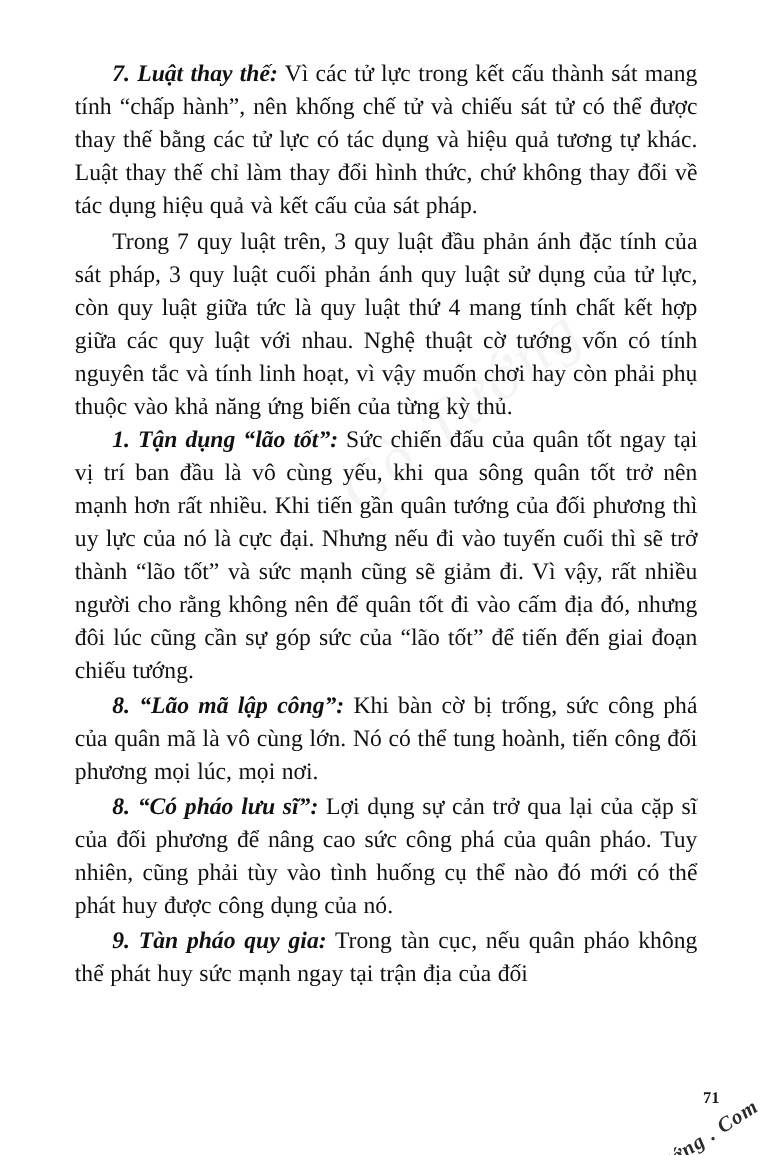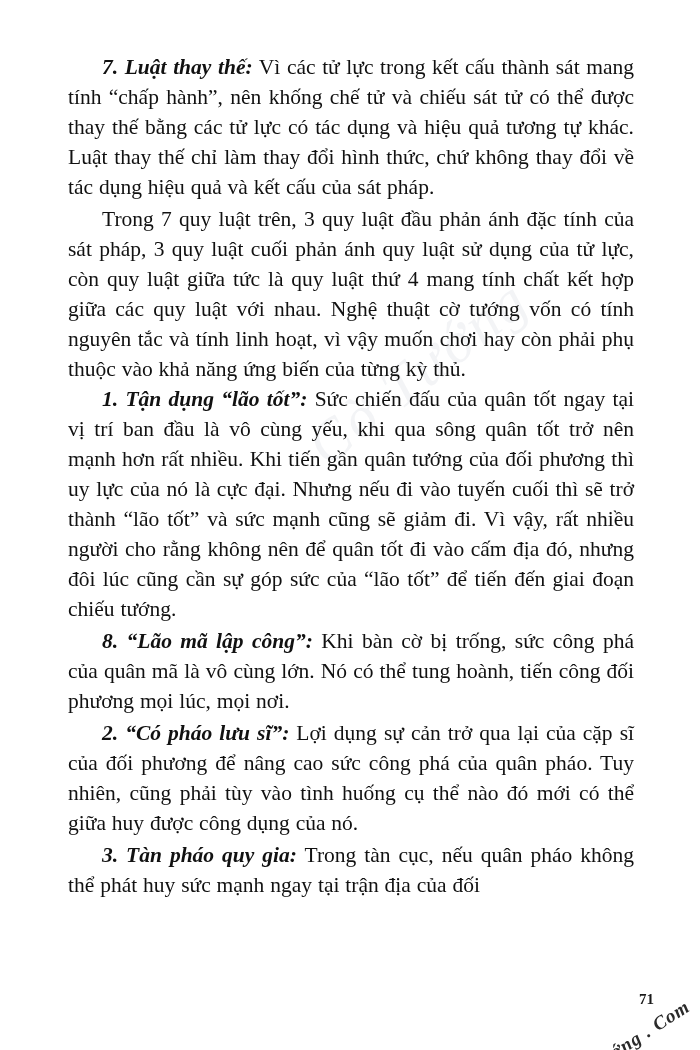--- a/index.html
+++ b/index.html
@@ -110,23 +110,23 @@
 
     <p class="body"><span class="run-bold-italic">7. Luật thay thế:</span><span> Vì các tử lực trong kết cấu thành sát mang tính “chấp hành”, nên khống chế tử và chiếu sát tử có thể được thay thế bằng các tử lực có tác dụng và hiệu quả tương tự khác. Luật thay thế chỉ làm thay đổi hình thức, chứ không thay đổi về tác dụng hiệu quả và kết cấu của sát pháp.</span></p>
 
     <p class="body gap"><span>Trong 7 quy luật trên, 3 quy luật đầu phản ánh đặc tính của sát pháp, 3 quy luật cuối phản ánh quy luật sử dụng của tử lực, còn quy luật giữa tức là quy luật thứ 4 mang tính chất kết hợp giữa các quy luật với nhau. Nghệ thuật cờ tướng vốn có tính nguyên tắc và tính linh hoạt, vì vậy muốn chơi hay còn phải phụ thuộc vào khả năng ứng biến của từng kỳ thủ.</span></p>
 
 
     <p class="body"><span class="run-bold-italic">1. Tận dụng “lão tốt”:</span><span> Sức chiến đấu của quân tốt ngay tại vị trí ban đầu là vô cùng yếu, khi qua sông quân tốt trở nên mạnh hơn rất nhiều. Khi tiến gần quân tướng của đối phương thì uy lực của nó là cực đại. Nhưng nếu đi vào tuyến cuối thì sẽ trở thành “lão tốt” và sức mạnh cũng sẽ giảm đi. Vì vậy, rất nhiều người cho rằng không nên để quân tốt đi vào cấm địa đó, nhưng đôi lúc cũng cần sự góp sức của “lão tốt” để tiến đến giai đoạn chiếu tướng.</span></p>
 
     <p class="body gap"><span class="run-bold-italic">8. “Lão mã lập công”:</span><span> Khi bàn cờ bị trống, sức công phá của quân mã là vô cùng lớn. Nó có thể tung hoành, tiến công đối phương mọi lúc, mọi nơi.</span></p>
 
-    <p class="body gap"><span class="run-bold-italic">2. “Có pháo lưu sĩ”:</span><span> Lợi dụng sự cản trở qua lại của cặp sĩ của đối phương để nâng cao sức công phá của quân pháo. Tuy nhiên, cũng phải tùy vào tình huống cụ thể nào đó mới có thể giữa huy được công dụng của nó.</span></p>
+    <p class="body gap"><span class="run-bold-italic">8. “Có pháo lưu sĩ”:</span><span> Lợi dụng sự cản trở qua lại của cặp sĩ của đối phương để nâng cao sức công phá của quân pháo. Tuy nhiên, cũng phải tùy vào tình huống cụ thể nào đó mới có thể phát huy được công dụng của nó.</span></p>
 
-    <p class="body gap"><span class="run-bold-italic">3. Tàn pháo quy gia:</span><span> Trong tàn cục, nếu quân pháo không thể phát huy sức mạnh ngay tại trận địa của đối</span></p>
+    <p class="body gap"><span class="run-bold-italic">9. Tàn pháo quy gia:</span><span> Trong tàn cục, nếu quân pháo không thể phát huy sức mạnh ngay tại trận địa của đối</span></p>
 
   </div>
 
   <div class="page-number">71</div>
 
   <div class="wm-corner">Sách Cờ Tướng . Com</div>
 
 </div>
 
 </body></html>

